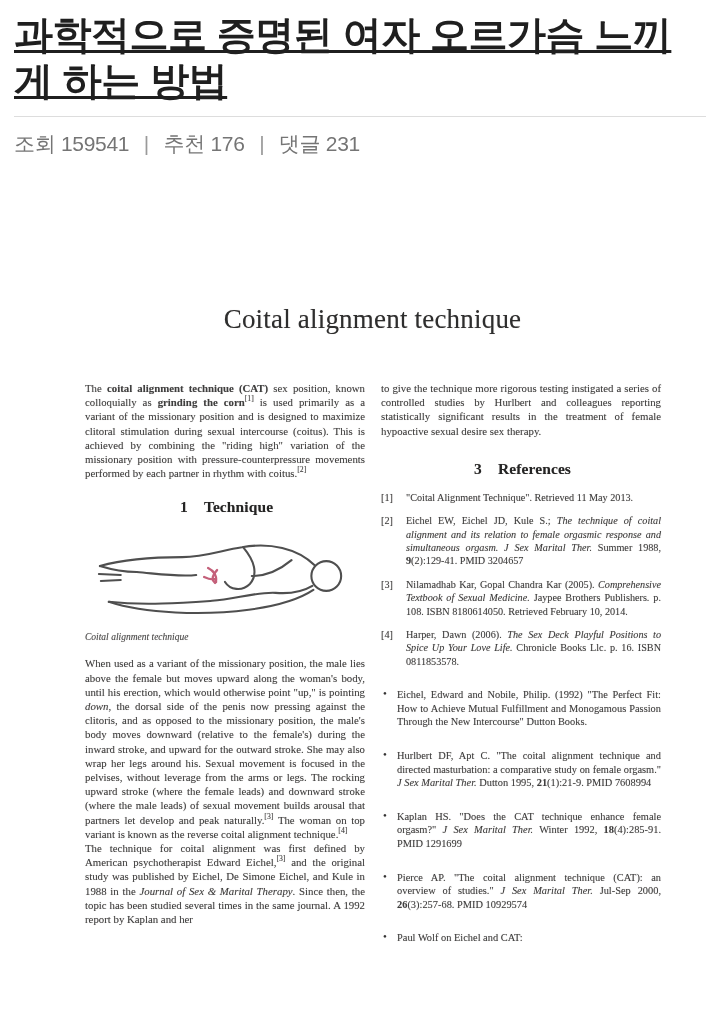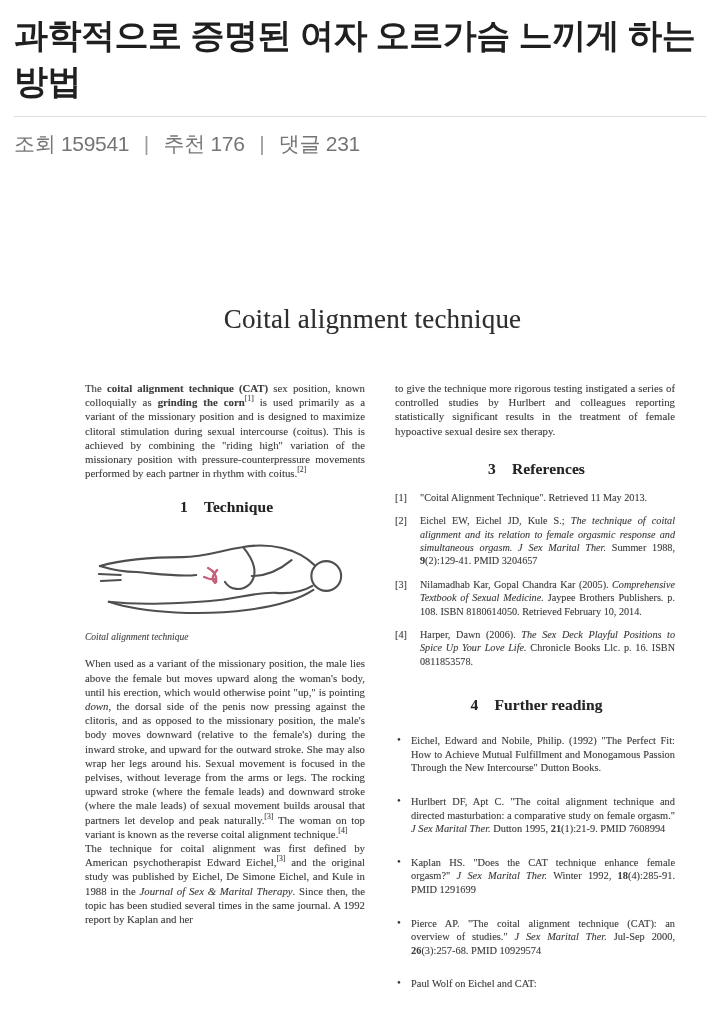--- a/index.html
+++ b/index.html
@@ -8,40 +8,40 @@
   }
   *{box-sizing:border-box;margin:0;padding:0}
   html,body{background:#ffffff}
   body{
     width:722px;height:1024px;overflow:hidden;position:relative;
     font-family:"Liberation Sans", sans-serif;
   }
   
   .post-header{padding:12px 16px 0 14px}
   .post-title{
-    font-size:34px;line-height:46px;font-weight:700;color:var(--title_text);
-    letter-spacing:-0.5px;max-width:690px;
+    font-size:39px;line-height:46px;font-weight:700;color:var(--title_text);
+    letter-spacing:-0.5px;max-width:690px;text-decoration:underline;
   }
   .divider{border-bottom:1px solid var(--divider);margin-top:12px}
   .post-stats{
     padding:13px 0 0 0;font-size:21px;color:var(--stats_text);
     letter-spacing:-0.3px;
   }
   .post-stats .sep{margin:0 9px;color:#9a9a9a}
   
   .article{
     margin:146px 62px 0 85px;width:575px;
     font-family:"Liberation Serif", serif;color:var(--scan_text);
     text-shadow:0 0 0.7px rgba(70,60,55,0.38);
   }
   .article-title{
     text-align:center;font-size:27px;font-weight:400;color:#2e2e2e;
     letter-spacing:0.2px;margin-bottom:46px;
   }
-  .cols{display:flex;gap:30px;align-items:flex-start}
+  .cols{display:flex;gap:16px;align-items:flex-start}
   .col{flex:0 0 280px;width:280px}
   .body-p{
     font-size:10.8px;line-height:14.2px;text-align:justify;
     hyphens:auto;-webkit-hyphens:auto;
   }
   sup{font-size:0.72em;line-height:0}
   .seg-b{font-weight:bold}
   .seg-i{font-style:italic}
   .sec{
     font-size:15.5px;font-weight:bold;color:#242424;
@@ -139,23 +139,20 @@
         <span class="sec-num">3</span><span class="sec-title">References</span>
       </h2>
 
       <div class="ref-list">
           <div class="ref-item"><span class="ref-label">[1]</span><span>"Coital Alignment Technique". Retrieved 11 May 2013.</span></div>
           <div class="ref-item"><span class="ref-label">[2]</span><span>Eichel EW, Eichel JD, Kule S.; </span><span class="seg-i">The technique of coital alignment and its relation to female orgasmic response and simultaneous orgasm. J Sex Marital Ther.</span><span> Summer 1988, </span><span class="seg-b">9</span><span>(2):129-41. PMID 3204657</span></div>
           <div class="ref-item"><span class="ref-label">[3]</span><span>Nilamadhab Kar, Gopal Chandra Kar (2005). </span><span class="seg-i">Comprehensive Textbook of Sexual Medicine.</span><span> Jaypee Brothers Publishers. p. 108. ISBN 8180614050. Retrieved February 10, 2014.</span></div>
           <div class="ref-item"><span class="ref-label">[4]</span><span>Harper, Dawn (2006). </span><span class="seg-i">The Sex Deck Playful Positions to Spice Up Your Love Life.</span><span> Chronicle Books Llc. p. 16. ISBN 0811853578.</span></div>
         </div>
 
-      <h2 class="sec sec-fr">
-        <span class="sec-num">4</span><span class="sec-title">Further reading</span>
-      </h2>
 
       <div class="fr-list">
           <div class="fr-item"><span>Eichel, Edward and Nobile, Philip. (1992) "The Perfect Fit: How to Achieve Mutual Fulfillment and Monogamous Passion Through the New Intercourse" Dutton Books.</span></div>
           <div class="fr-item"><span>Hurlbert DF, Apt C. "The coital alignment technique and directed masturbation: a comparative study on female orgasm." </span><span class="seg-i">J Sex Marital Ther.</span><span> Dutton 1995, </span><span class="seg-b">21</span><span>(1):21-9. PMID 7608994</span></div>
           <div class="fr-item"><span>Kaplan HS. "Does the CAT technique enhance female orgasm?" </span><span class="seg-i">J Sex Marital Ther.</span><span> Winter 1992, </span><span class="seg-b">18</span><span>(4):285-91. PMID 1291699</span></div>
           <div class="fr-item"><span>Pierce AP. "The coital alignment technique (CAT): an overview of studies." </span><span class="seg-i">J Sex Marital Ther.</span><span> Jul-Sep 2000, </span><span class="seg-b">26</span><span>(3):257-68. PMID 10929574</span></div>
           <div class="fr-item"><span>Paul Wolf on Eichel and CAT:</span></div>
         </div>
     </div>
   </div>

